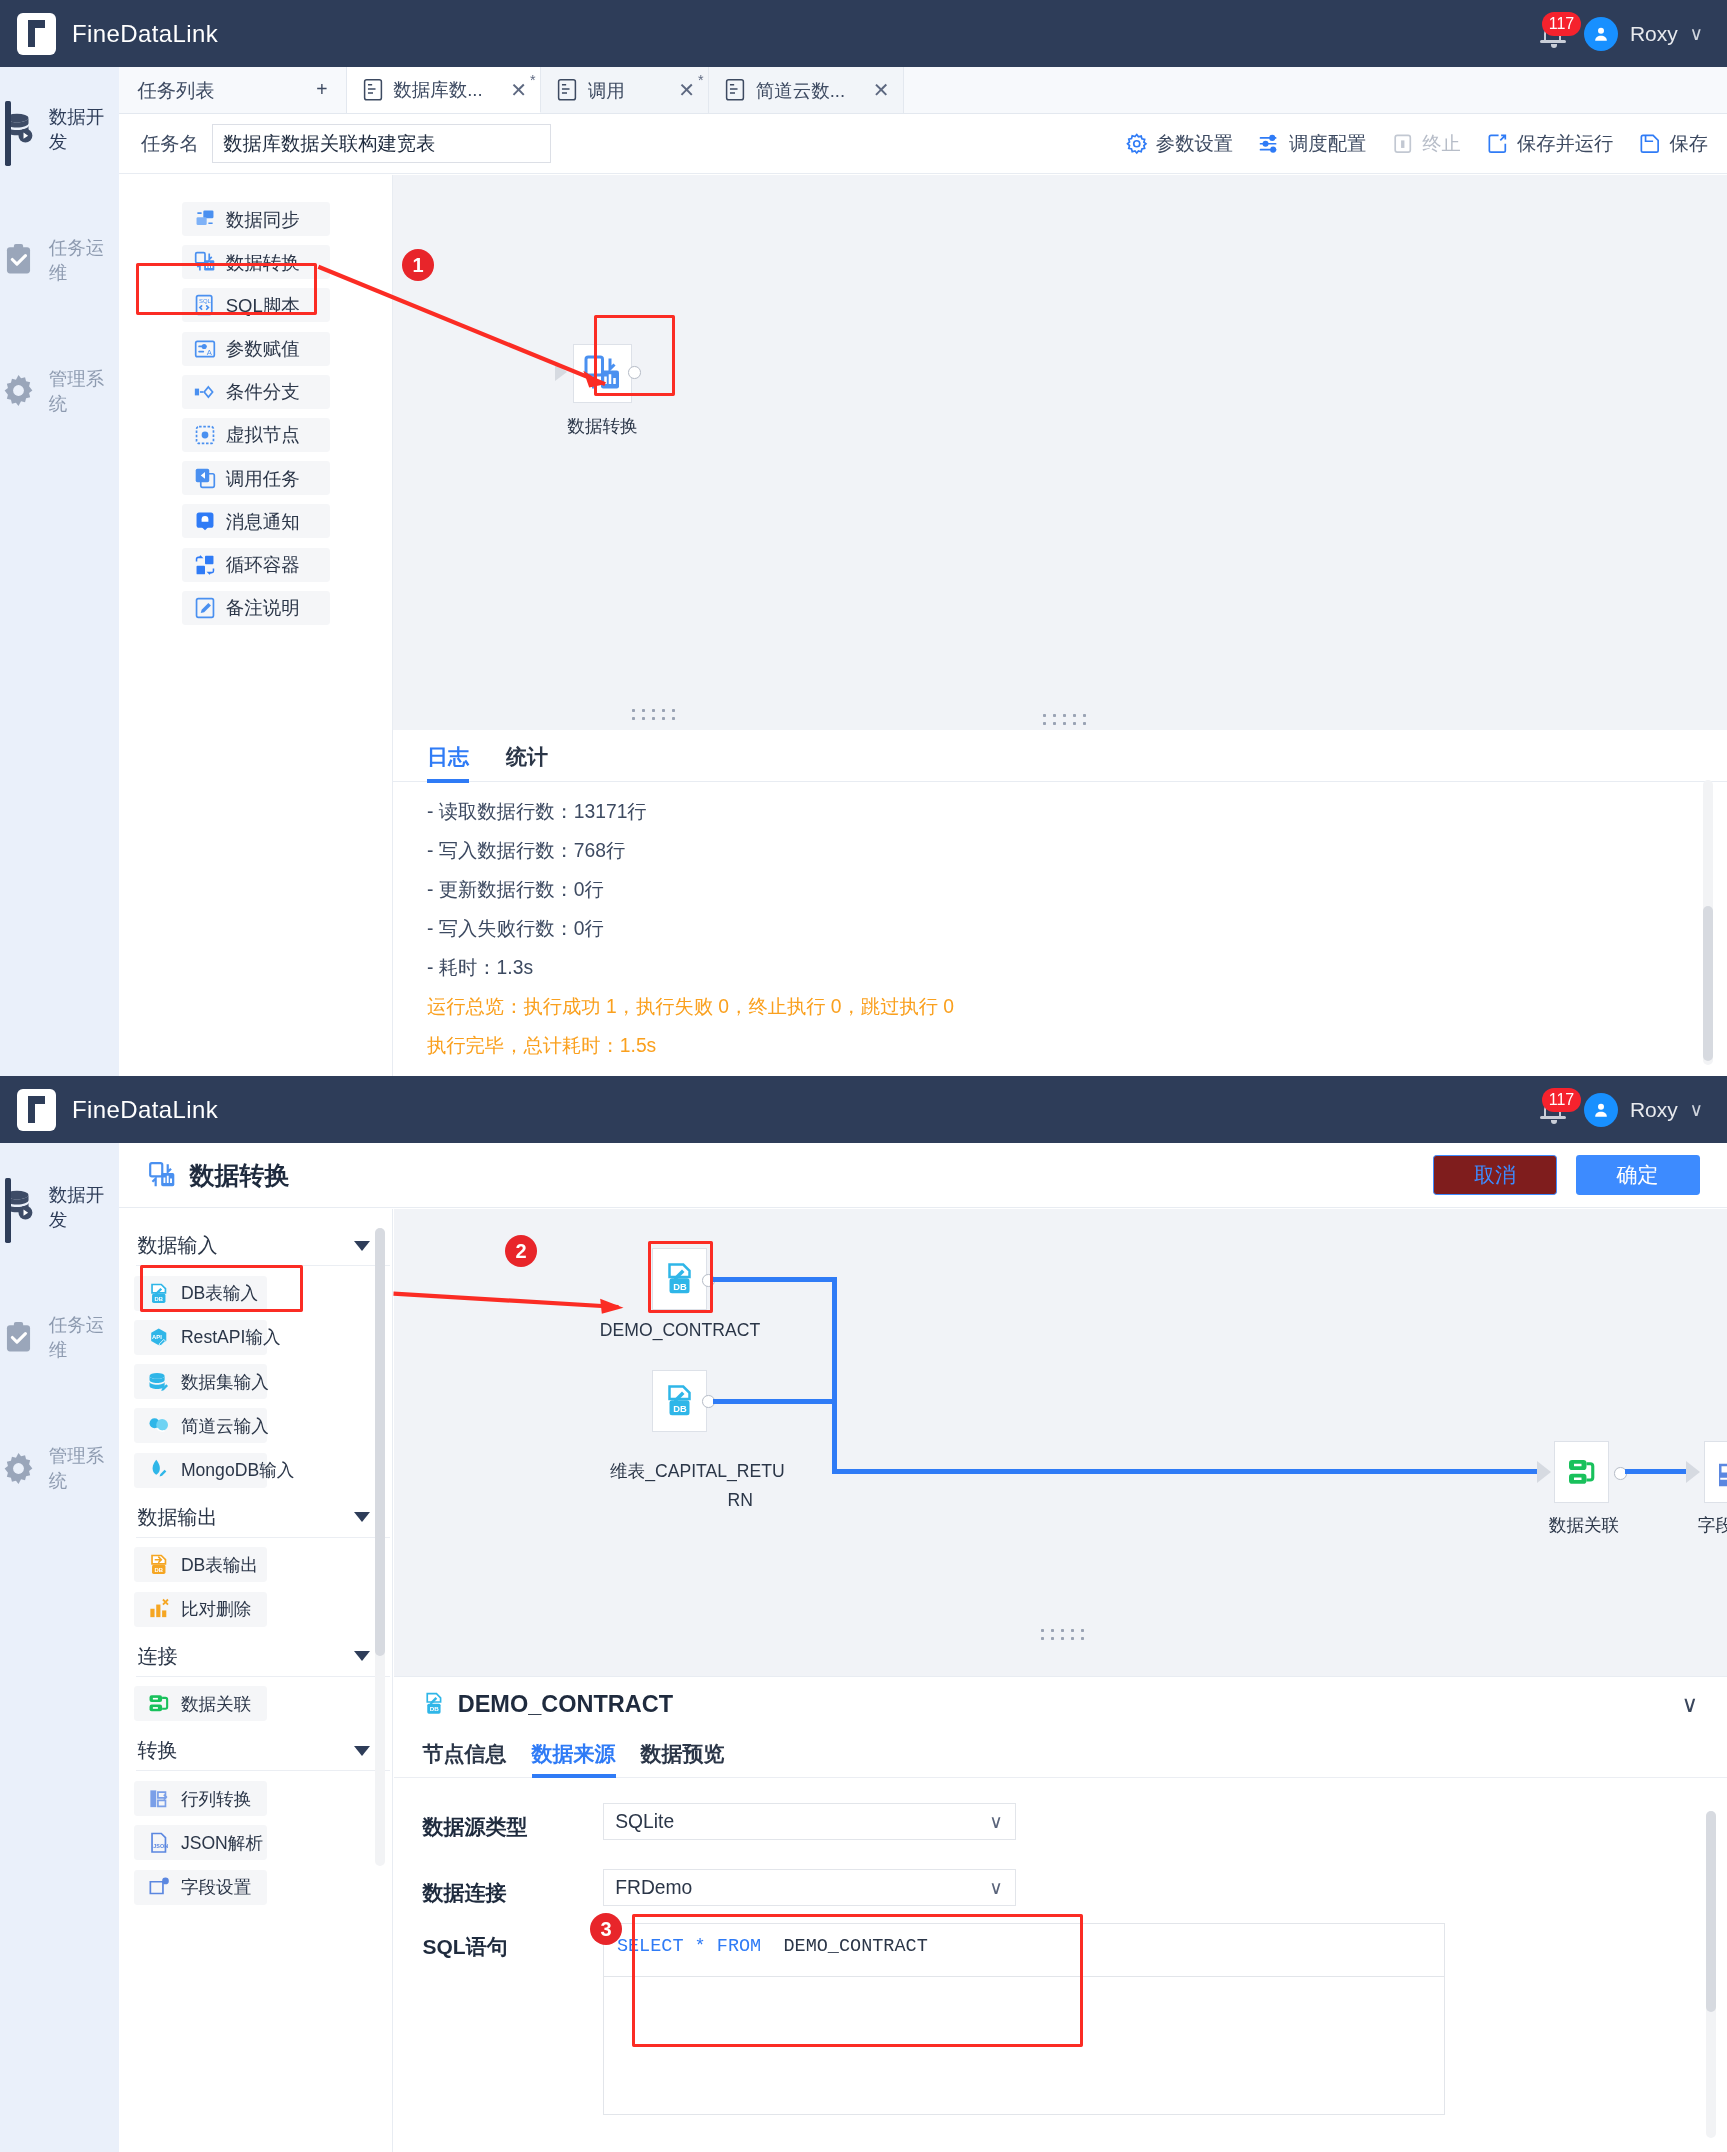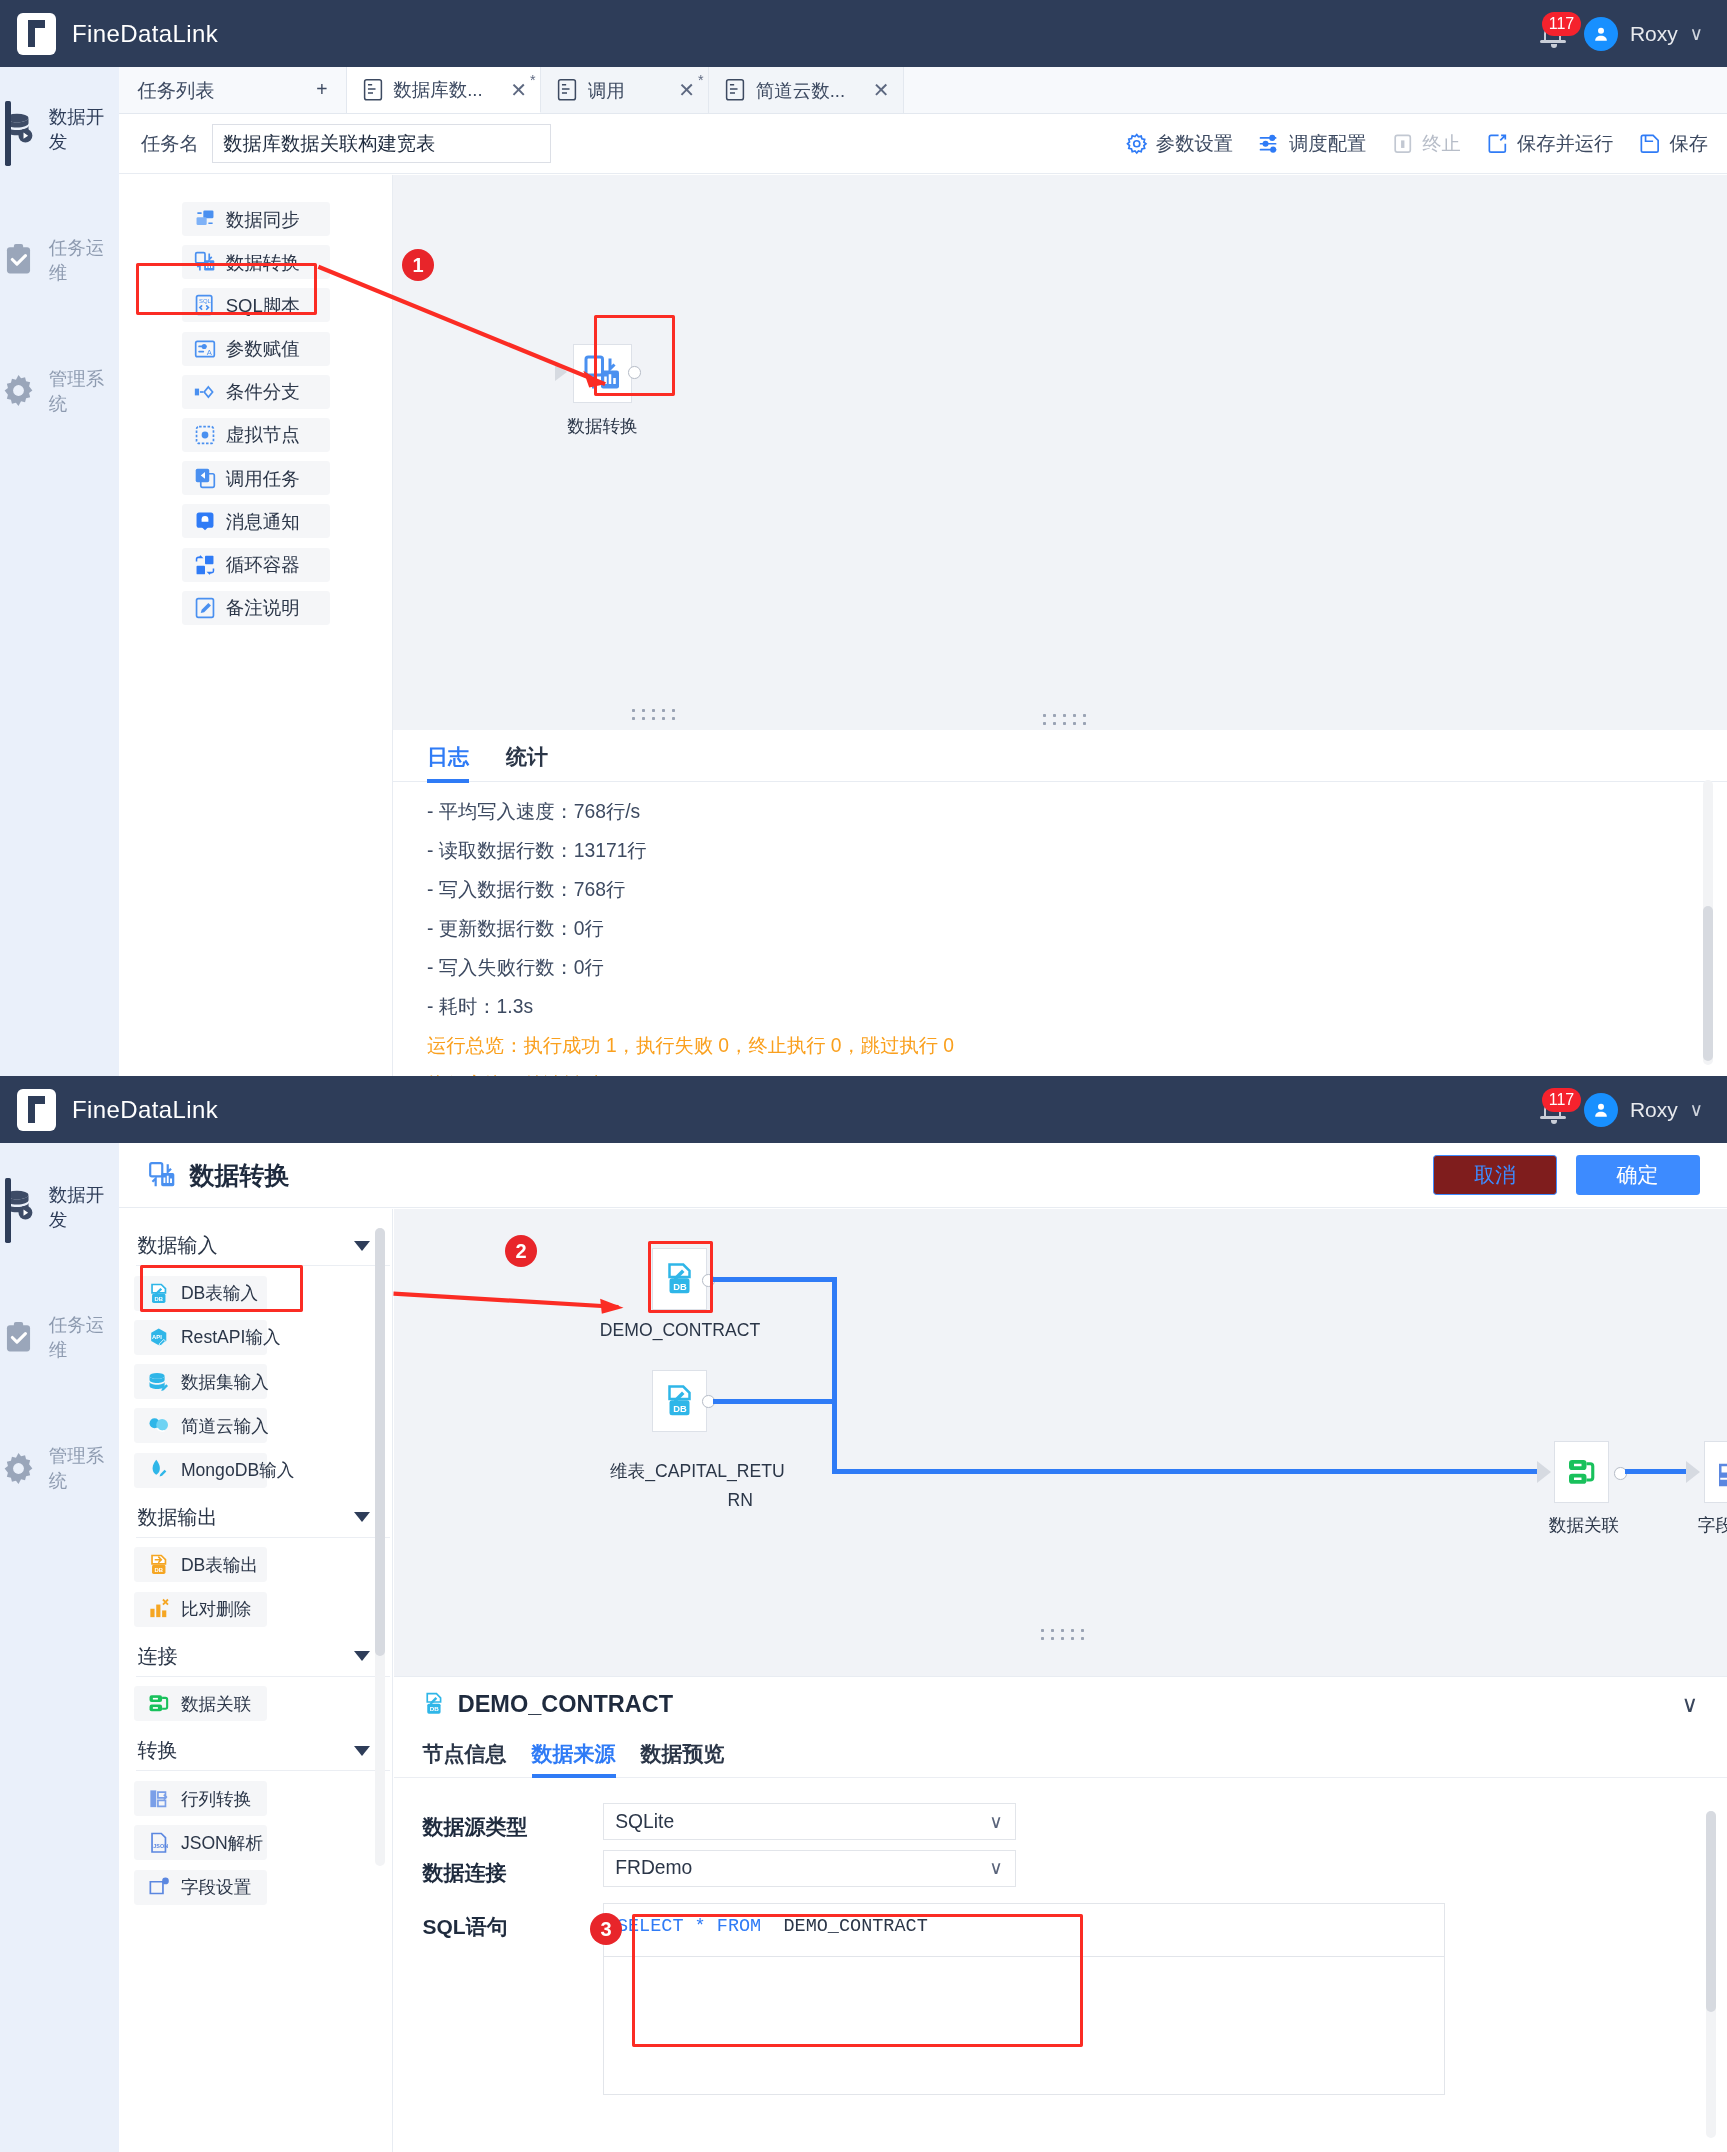--- a/index.html
+++ b/index.html
@@ -546,21 +546,20 @@
         <i></i>
         <i></i>
     </div>
 
     <div class="logpanel" style="left:393px; top:730px; width:1335px; height:346px;">
       <div class="logtabs">
         <div class="logtab active">日志</div>
         <div class="logtab">统计</div>
       </div>
       <div style="padding-top:10px;">
-        <div class="logline">- 平均写入速度：768行/s</div>
         <div class="logline">- 读取数据行数：13171行</div>
         <div class="logline">- 写入数据行数：768行</div>
         <div class="logline">- 更新数据行数：0行</div>
         <div class="logline">- 写入失败行数：0行</div>
         <div class="logline">- 耗时：1.3s</div>
         <div class="logline warn">运行总览：执行成功 1，执行失败 0，终止执行 0，跳过执行 0</div>
         <div class="logline warn">执行完毕，总计耗时：1.5s</div>
       </div>
       <div class="vscroll" style="right:15px; top:50px; height:285px;">
         <i style="top:126px; height:155px;"></i>
@@ -890,21 +889,21 @@
       </div>
 
       <div class="form-row" style="margin-top:25px;">
         <div class="form-label">数据源类型</div>
         <div class="select">
           <span>SQLite</span>
           <span class="sel-caret">∨</span>
         </div>
       </div>
 
-      <div class="form-row" style="margin-top:8px;align-items:center;">
+      <div class="form-row" style="margin-top:28px;">
         <div class="form-label">数据连接</div>
         <div class="select">
           <span>FRDemo</span>
           <span class="sel-caret">∨</span>
         </div>
       </div>
 
       <div class="form-row" style="margin-top:16px;">
         <div class="form-label">SQL语句</div>
         <div>

